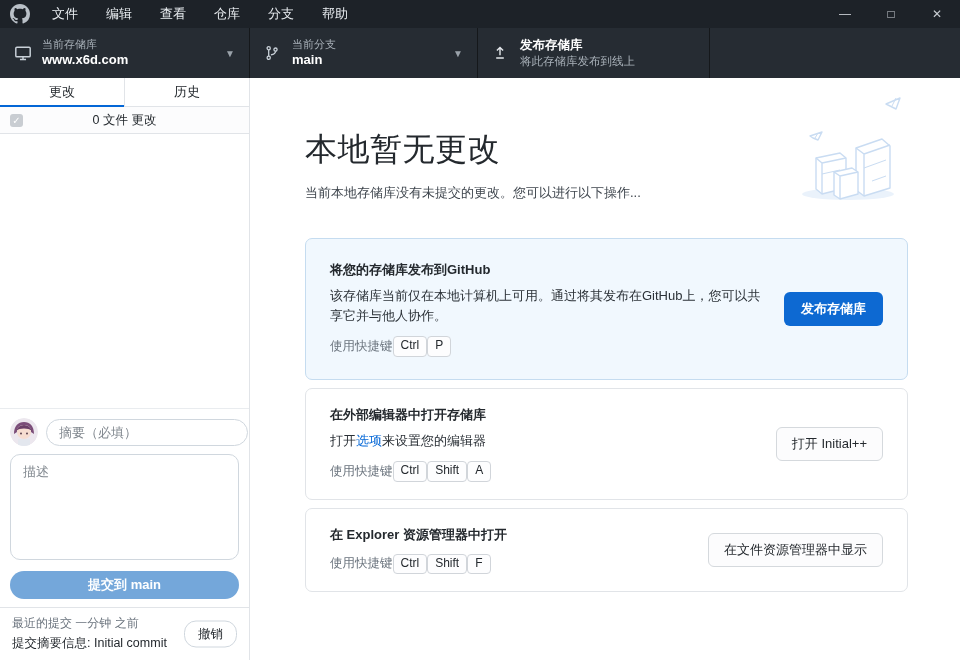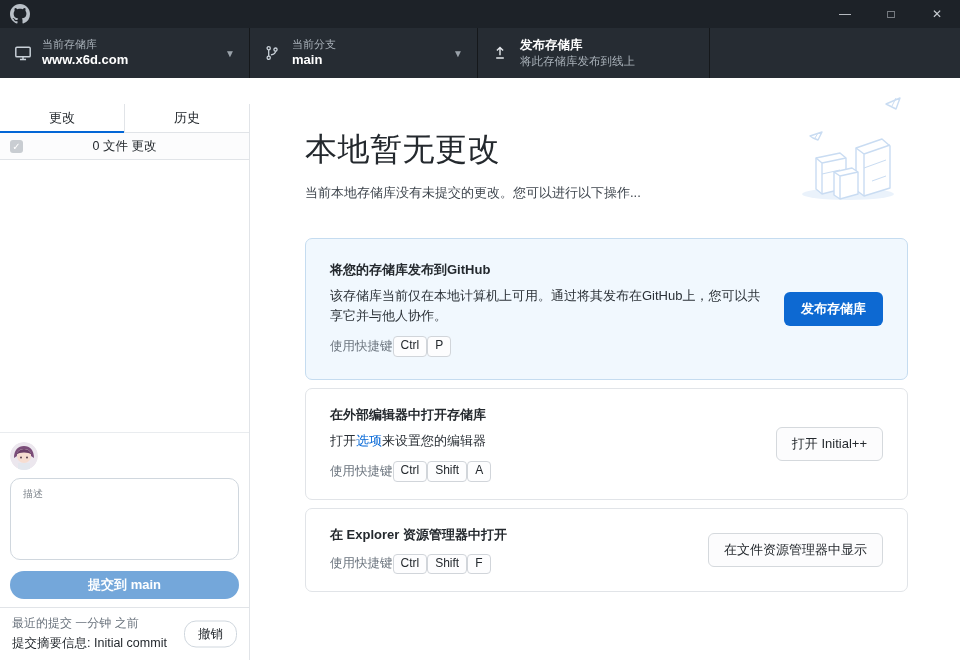--- a/index.html
+++ b/index.html
@@ -43,21 +43,21 @@
   .tb-sub { font-size:11.5px; color:#a8b0b8; }
   .tb-title { font-size:12.5px; font-weight:bold; color:#fff; }
   .tb-caret { margin-left:auto; color:#9aa2aa; font-size:10px; padding-right:4px; }
 
   
   .content { flex:1; display:flex; min-height:0; }
 
   
   .sidebar {
     width:250px; flex:0 0 auto; background:#fff;
-    border-right:1px solid #e1e4e8; display:flex; flex-direction:column;margin-top:26px;
+    border-right:1px solid #e1e4e8; display:flex; flex-direction:column;
   }
   .tabs { display:flex; height:29px; border-bottom:1px solid #e1e4e8; flex:0 0 auto; }
   .tab {
     flex:1; display:flex; align-items:center; justify-content:center;
     font-size:13px; color:#24292e; position:relative; cursor:default;
   }
   .tab + .tab { border-left:1px solid #e1e4e8; }
   .tab.active::after {
     content:""; position:absolute; left:0; right:0; bottom:-1px; height:2px; background:#0366d6;
   }
@@ -76,22 +76,22 @@
   .commit-form { border-top:1px solid #e9ecef; padding:9px 10px 8px 10px; flex:0 0 auto; }
   .commit-row { display:flex; align-items:center; gap:8px; }
   .avatar { width:28px; height:28px; border-radius:50%; overflow:hidden; flex:0 0 auto; }
   .summary-input {
     flex:1; height:27px; border:1px solid #d0d7de; border-radius:14px;
     padding:0 12px; font-size:13px; color:#24292e; outline:none;
     font-family:"Liberation Sans","DejaVu Sans",sans-serif;
   }
   .summary-input::placeholder, .desc-input::placeholder { color:#80878e; }
   .desc-input {
-    width:100%; height:82px; margin-top:8px; border:1px solid #d0d7de; border-radius:10px;
-    padding:8px 12px; font-size:10px; resize:none; outline:none; color:#24292e;
+    width:100%; height:106px; margin-top:8px; border:1px solid #d0d7de; border-radius:10px;
+    padding:8px 12px; font-size:13px; resize:none; outline:none; color:#24292e;
     font-family:"Liberation Sans","DejaVu Sans",sans-serif;
   }
   .commit-btn {
     width:100%; height:28px; margin-top:8px; border:none; border-radius:14px;
     background:#74a7da; color:#fff; font-size:13px; font-weight:bold; cursor:default;
     font-family:"Liberation Sans","DejaVu Sans",sans-serif;
   }
 
   .sidebar-footer {
     border-top:1px solid #e1e4e8; padding:7px 12px 8px 12px; position:relative; flex:0 0 auto;
@@ -142,20 +142,28 @@
 <body>
 
 <div class="app">
 
   <div class="titlebar">
     <span class="logo">
       <svg width="20" height="20" viewBox="0 0 16 16" fill="#b9c0c7">
           <path d="M8 0C3.58 0 0 3.58 0 8c0 3.54 2.29 6.53 5.47 7.59.4.07.55-.17.55-.38 0-.19-.01-.82-.01-1.49-2.01.37-2.53-.49-2.69-.94-.09-.23-.48-.94-.82-1.13-.28-.15-.68-.52-.01-.53.63-.01 1.08.58 1.23.82.72 1.21 1.87.87 2.33.66.07-.52.28-.87.51-1.07-1.78-.2-3.64-.89-3.64-3.95 0-.87.31-1.59.82-2.15-.08-.2-.36-1.02.08-2.12 0 0 .67-.21 2.2.82.64-.18 1.32-.27 2-.27s1.36.09 2 .27c1.53-1.04 2.2-.82 2.2-.82.44 1.1.16 1.92.08 2.12.51.56.82 1.27.82 2.15 0 3.07-1.87 3.75-3.65 3.95.29.25.54.73.54 1.48 0 1.07-.01 1.93-.01 2.2 0 .21.15.46.55.38A8.01 8.01 0 0 0 16 8c0-4.42-3.58-8-8-8z"></path>
         </svg>
     </span>
+    <div class="menu">
+      <span class="menu-item">文件</span>
+      <span class="menu-item">编辑</span>
+      <span class="menu-item">查看</span>
+      <span class="menu-item">仓库</span>
+      <span class="menu-item">分支</span>
+      <span class="menu-item">帮助</span>
+    </div>
     <div class="win-controls">
       <span class="win-btn">—</span>
       <span class="win-btn">□</span>
       <span class="win-btn">✕</span>
     </div>
   </div>
 
   <div class="toolbar">
     <div class="tb-section tb-repo">
       <span class="tb-icon">
@@ -217,20 +225,21 @@
             <svg width="28" height="28" viewBox="0 0 28 28">
                 <circle cx="14" cy="14" r="14" fill="#ece7ee"></circle>
                 <rect x="8" y="21" width="12" height="7" fill="#e3e7ee"></rect>
                 <circle cx="14" cy="14" r="7" fill="#f6ddd1"></circle>
                 <path d="M4 16c0-8 4-12 10-12s10 4 10 12l-3-2c.5-3-1-7-7-7s-7.5 4-7 7z" fill="#7b4d79"></path>
                 <path d="M6 13c1.5-4 4-6 8-6s6.5 2 8 6c-2.5-1.8-4.5-2.5-8-2.5S8.5 11.2 6 13z" fill="#6b3f68"></path>
                 <circle cx="11" cy="15.5" r="0.9" fill="#4a3240"></circle>
                 <circle cx="17" cy="15.5" r="0.9" fill="#4a3240"></circle>
               </svg>
           </span>
+          <input class="summary-input" type="text" placeholder="摘要（必填）" style="">
         </div>
         <textarea class="desc-input" placeholder="描述" style=""></textarea>
         <button class="commit-btn">提交到 main</button>
       </div>
 
       <div class="sidebar-footer">
         <div class="recent-line">最近的提交 一分钟 之前</div>
         <div class="summary-line">
           <span>提交摘要信息:</span>
           <span>Initial commit</span>

